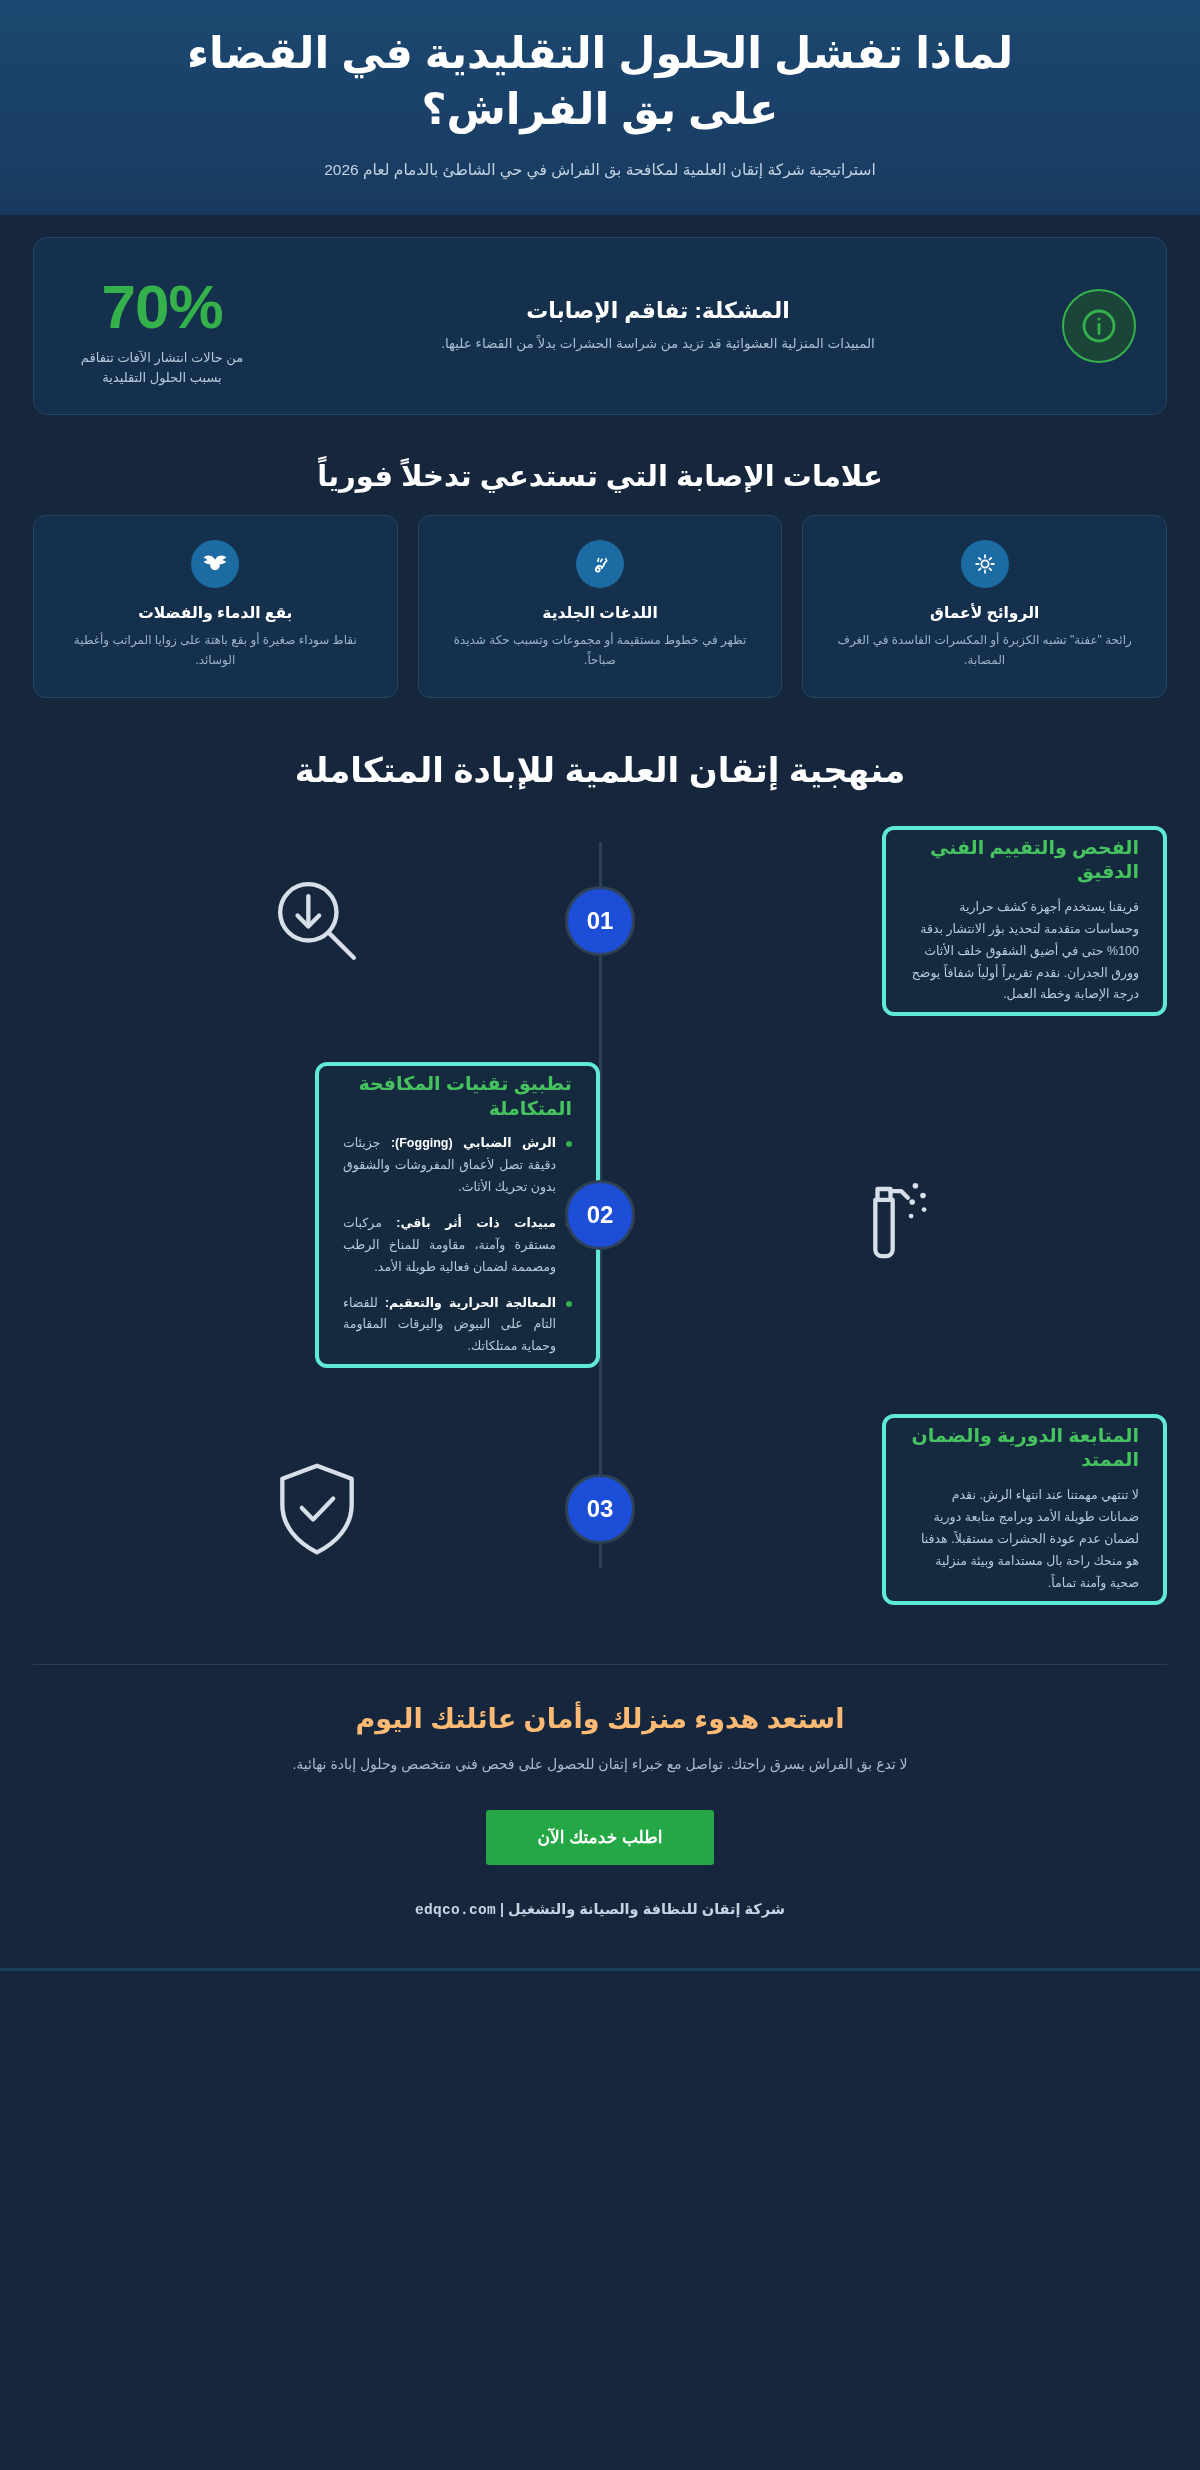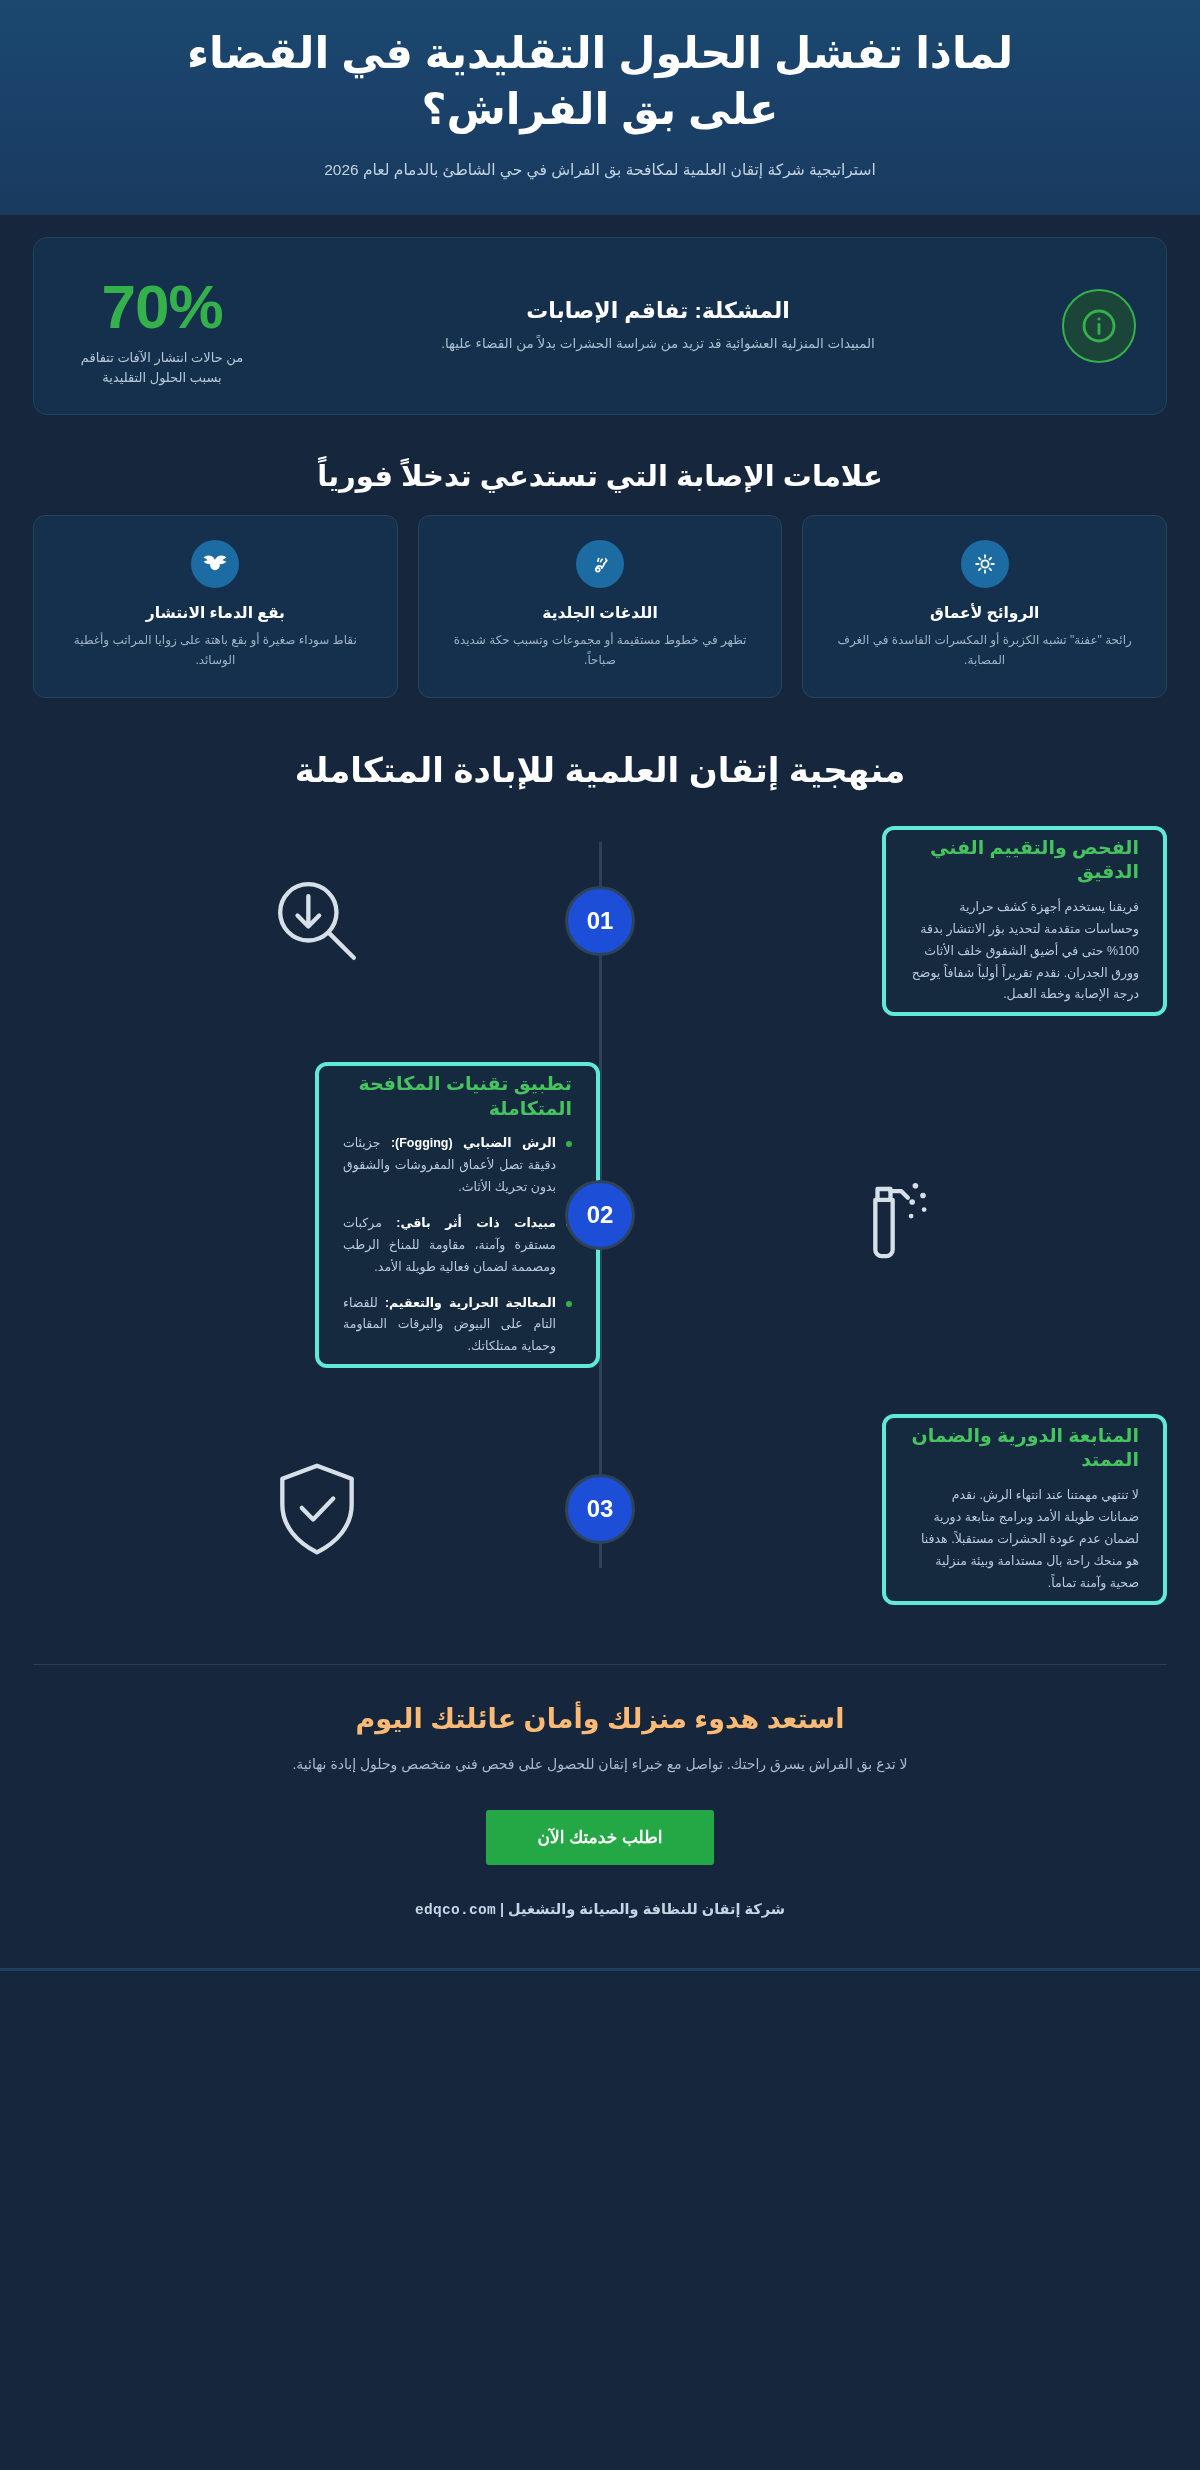--- a/index.html
+++ b/index.html
@@ -358,21 +358,21 @@
         <div class="sign-title">اللدغات الجلدية</div>
         <div class="sign-desc">تظهر في خطوط مستقيمة أو مجموعات وتسبب حكة شديدة صباحاً.</div>
       </div>
 
       <div class="sign-card">
         <div class="sign-icon">
           <svg width="24" height="20" viewBox="0 0 26 20" aria-hidden="true">
             <path d="M13 5.5c-1.3-3-4-4.6-7.2-4.6C3.4.9 1.2 2.1.6 3.3c1.9.5 3.4 1.5 4.4 2.8C3.3 6 1.6 6.6.8 7.6c1.8 1.9 4.6 2.9 7.2 2.6-.5 1.4-.2 3 .9 4.3.9 1.1 2.4 2 4.1 2.4 1.7-.4 3.2-1.3 4.1-2.4 1.1-1.3 1.4-2.9.9-4.3 2.6.3 5.4-.7 7.2-2.6-.8-1-2.5-1.6-4.2-1.5 1-1.3 2.5-2.3 4.4-2.8-.6-1.2-2.8-2.4-5.2-2.4-3.2 0-5.9 1.6-7.2 4.6z" fill="#ffffff"></path>
           </svg>
         </div>
-        <div class="sign-title">بقع الدماء الانتشار</div>
+        <div class="sign-title">بقع الدماء والفضلات</div>
         <div class="sign-desc">نقاط سوداء صغيرة أو بقع باهتة على زوايا المراتب وأغطية الوسائد.</div>
       </div>
 
     </div>
   </section>
 
   <section>
     <h2 class="method-head">منهجية إتقان العلمية للإبادة المتكاملة</h2>
 
     <div class="timeline">

